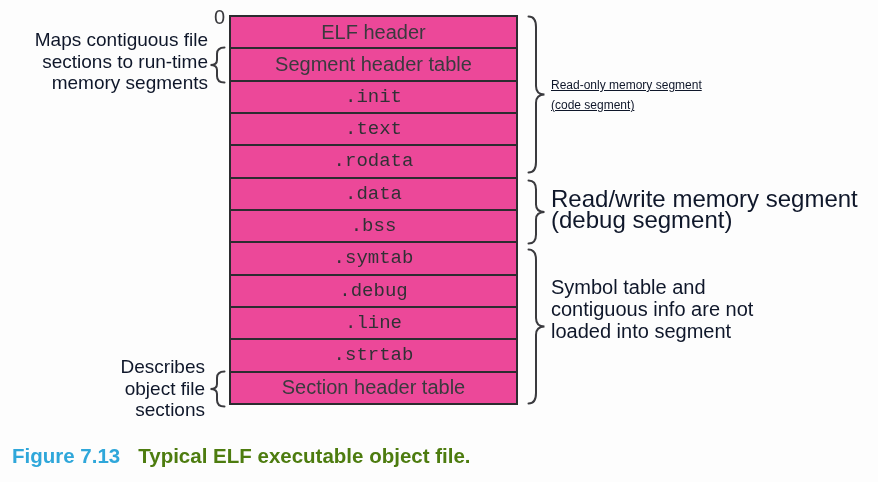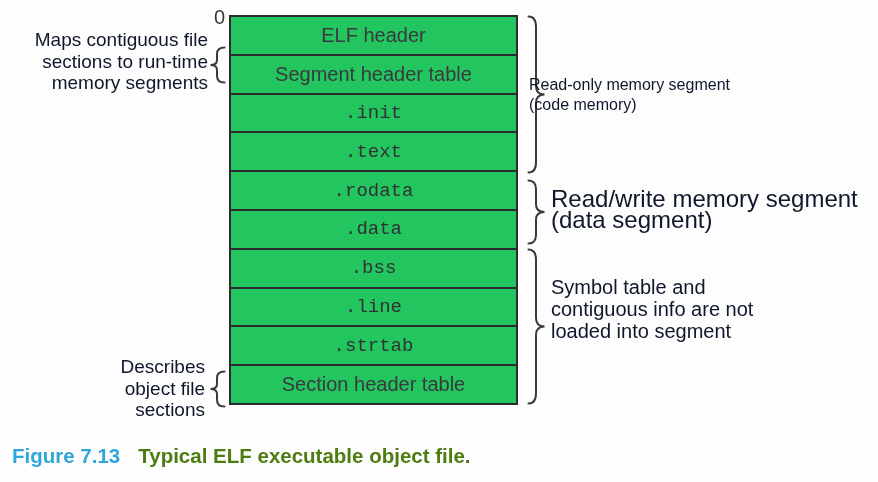--- a/index.html
+++ b/index.html
@@ -15,21 +15,21 @@
 
   
   .stack {
     position: absolute;
     left: 229px; top: 15px;
     width: 289px; height: 390px;
     border: 2px solid var(--border, #2c2c30);
     box-sizing: border-box;
     display: flex;
     flex-direction: column;
-    background: #22c55e;
+    background: #ec4899;
   }
   .row {
     flex: 1 1 0;
     display: flex;
     align-items: center;
     justify-content: center;
     border-bottom: 2px solid var(--border, #2c2c30);
     box-sizing: border-box;
     overflow: hidden;
   }
@@ -49,21 +49,21 @@
     font-size: 20px;
     color: #3a3a3e;
   }
 
   
   .annot { position: absolute; font-size: 19px; line-height: 21.5px; color: #0f172a; }
   .annot div { white-space: nowrap; }
   .left-annot { text-align: right; }
   #left-annot-maps  { left: 10px;  top: 29px;  width: 198px; }
   #left-annot-descr { left: 55px;  top: 356px; width: 150px; }
-  #right-annot-ro   { left: 529px; top: 75px;  font-size: 16px; line-height: 20px; }
+  #right-annot-ro   { left: 551px; top: 75px;  font-size: 12px; line-height: 20px; text-decoration: underline; }
   #right-annot-rw   { left: 551px; top: 188px; font-size: 24px; line-height: 21px; }
   #right-annot-sym  { left: 551px; top: 276px; font-size: 20px; line-height: 22px; }
 
   
   .brace { position: absolute; }
   .brace path {
     fill: none;
     stroke: #3a3a3e;
     stroke-width: 2;
     stroke-linecap: round;
@@ -108,20 +108,26 @@
     <div class="row mono">
         <span>.rodata</span>
       </div>
     <div class="row mono">
         <span>.data</span>
       </div>
     <div class="row mono">
         <span>.bss</span>
       </div>
     <div class="row mono">
+        <span>.symtab</span>
+      </div>
+    <div class="row mono">
+        <span>.debug</span>
+      </div>
+    <div class="row mono">
         <span>.line</span>
       </div>
     <div class="row mono">
         <span>.strtab</span>
       </div>
     <div class="row sans">
         <span>Section header table</span>
       </div>
   </div>
 
@@ -148,25 +154,25 @@
   </svg>
   <svg class="brace" id="right-brace-rw" width="19" height="66" viewBox="0 0 19 66">
     <path d="M1.5,1.5 Q9,1.5 9,10.5 L9,25.5 Q9,33 17.5,33 Q9,33 9,40.5 L9,55.5 Q9,64.5 1.5,64.5"></path>
   </svg>
   <svg class="brace" id="right-brace-sym" width="19" height="157" viewBox="0 0 19 157">
     <path d="M1.5,1.5 Q9,1.5 9,12 L9,70 Q9,78.5 17.5,78.5 Q9,78.5 9,87 L9,145 Q9,155.5 1.5,155.5"></path>
   </svg>
 
   <div class="annot" id="right-annot-ro">
     <div>Read-only memory segment</div>
-    <div>(code memory)</div>
+    <div>(code segment)</div>
   </div>
   <div class="annot" id="right-annot-rw">
     <div>Read/write memory segment</div>
-    <div>(data segment)</div>
+    <div>(debug segment)</div>
   </div>
   <div class="annot" id="right-annot-sym">
     <div>Symbol table and</div>
     <div>contiguous info are not</div>
     <div>loaded into segment</div>
   </div>
 
   <div class="caption">
     <span class="fig-label">Figure 7.13</span><span class="fig-title">Typical ELF executable object file.</span>
   </div>

